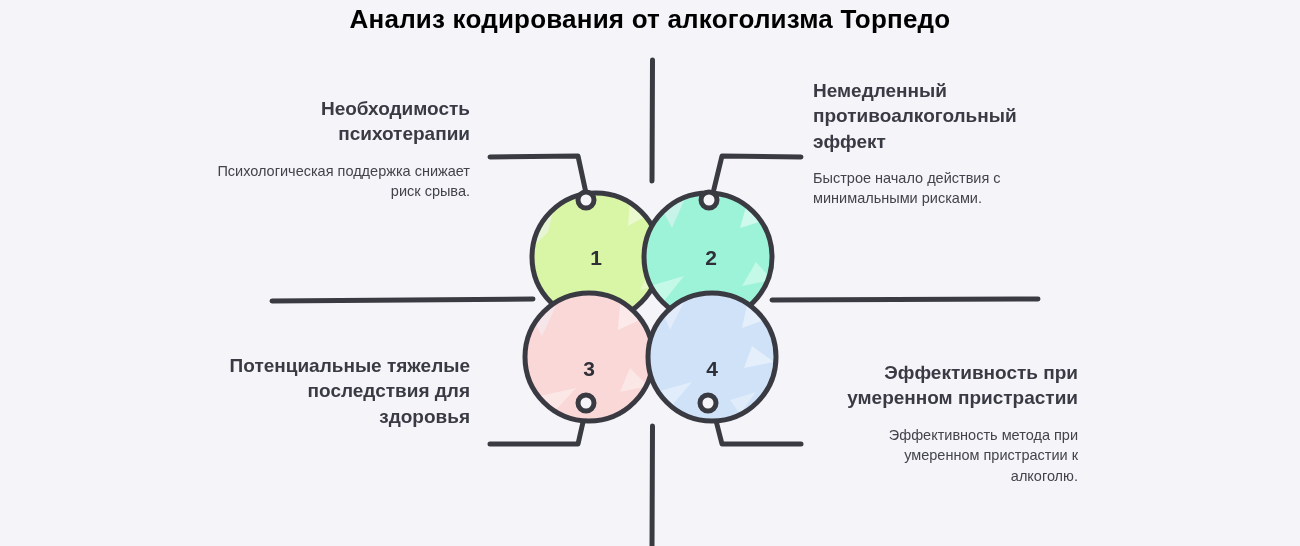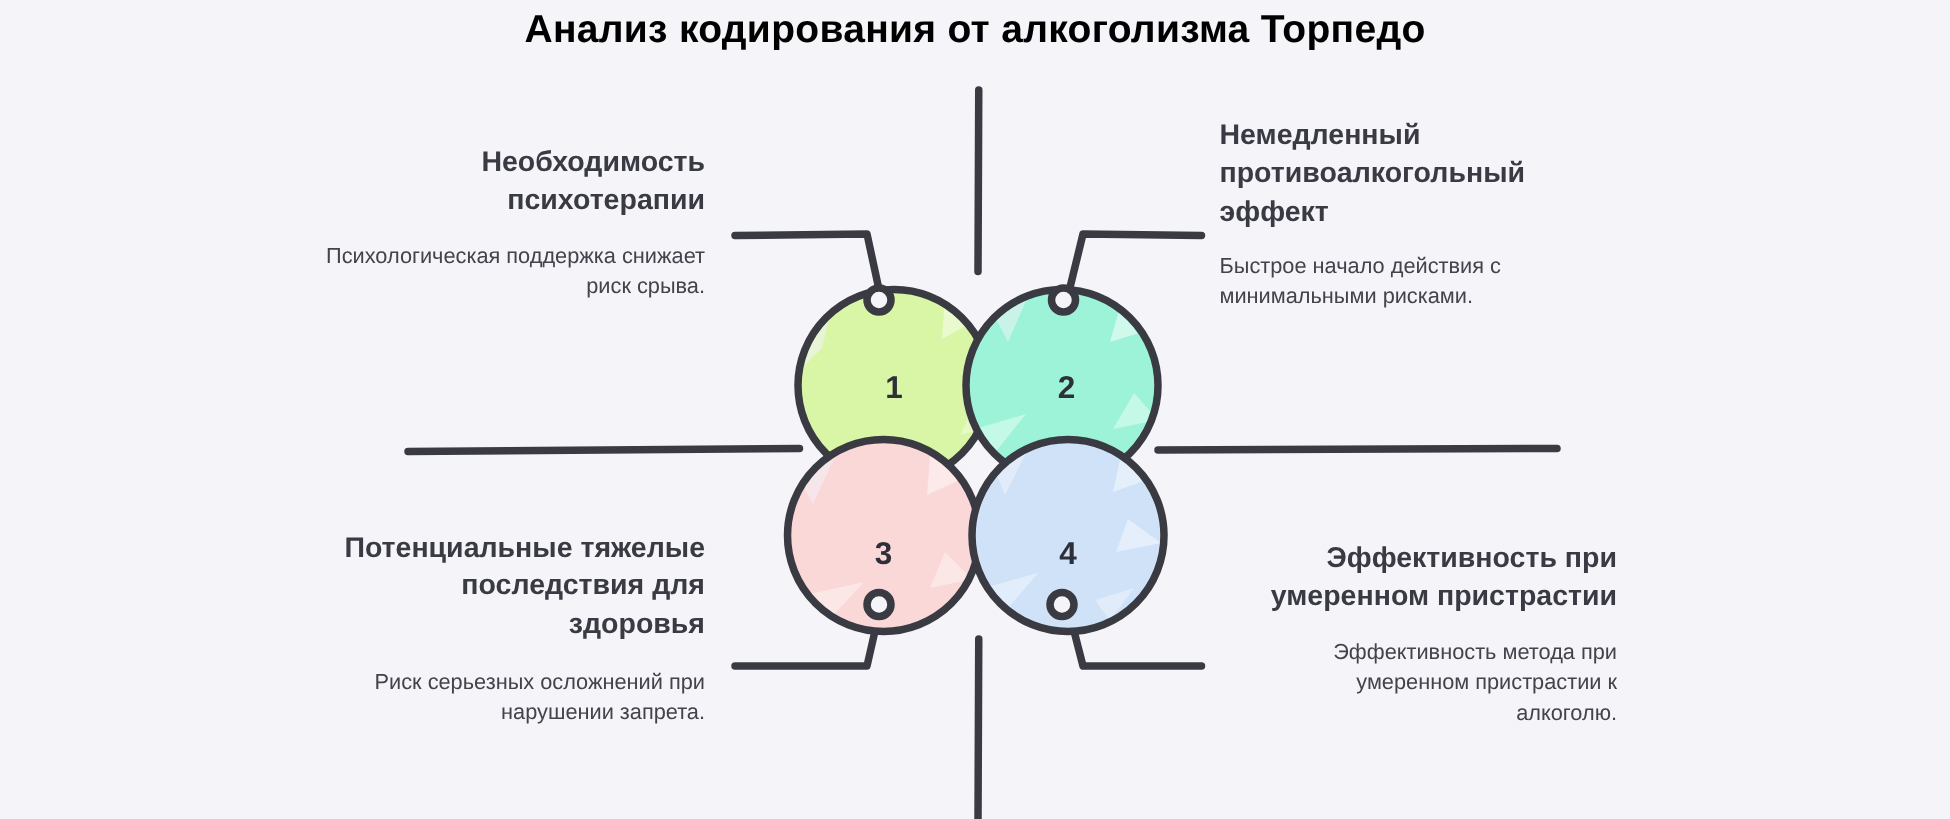--- a/index.html
+++ b/index.html
@@ -211,21 +211,20 @@
     <div class="quad-desc">Быстрое начало действия с минимальными рисками.</div>
   </div>
 
   <div class="quad" id="quad-tl">
     <div class="quad-title">Необходимость психотерапии</div>
     <div class="quad-desc">Психологическая поддержка снижает риск срыва.</div>
   </div>
 
   <div class="quad" id="quad-bl">
     <div class="quad-title">Потенциальные тяжелые последствия для здоровья</div>
-    <div class="quad-desc">Риск серьезных осложнений при нарушении запрета.</div>
   </div>
 
   <div class="quad" id="quad-br">
     <div class="quad-title">Эффективность при умеренном пристрастии</div>
     <div class="quad-desc">Эффективность метода при умеренном пристрастии к алкоголю.</div>
   </div>
 
 </div>
 
 </body></html>

